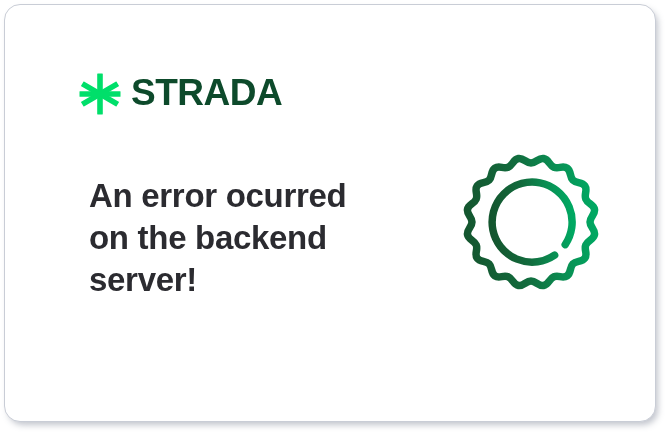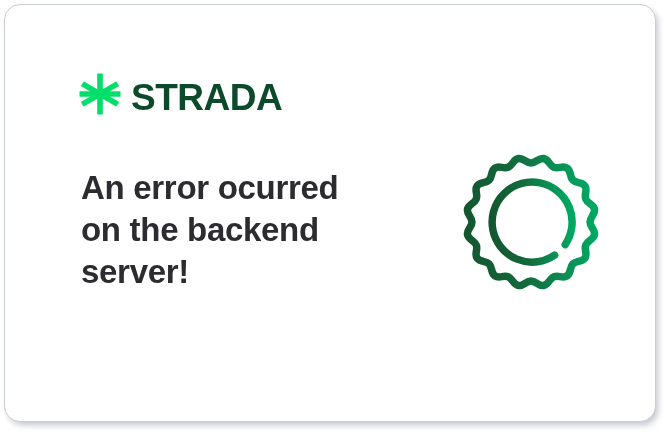--- a/index.html
+++ b/index.html
@@ -28,21 +28,21 @@
     box-shadow: 3px 4px 6px -1px rgba(120, 126, 145, 0.45);
     overflow: hidden;
   }
 
   
   .brand-lockup {
     position: absolute;
     left: 74px;
     top: 68px;
     display: flex;
-    align-items: flex-end;
+    align-items: flex-start;
     gap: 10px;
   }
   .brand-mark {
     width: 42px;
     height: 42px;
     display: block;
     flex: 0 0 auto;
   }
   .brand-wordmark {
     font-family: "Liberation Sans", sans-serif;
@@ -61,21 +61,21 @@
     position: absolute;
     left: 76px;
     top: 162px;
     width: 300px;
     font-family: "Liberation Sans", sans-serif;
     font-size: 33px;
     font-weight: 700;
     line-height: 42px;
     letter-spacing: -0.3px;
     color: #2b2b30;
-    margin: 0;
+    margin: 8px;
   }
 
   
   .gear-illustration {
     position: absolute;
     left: 450px;
     top: 140px;
     width: 152px;
     height: 162px;
     display: block;

